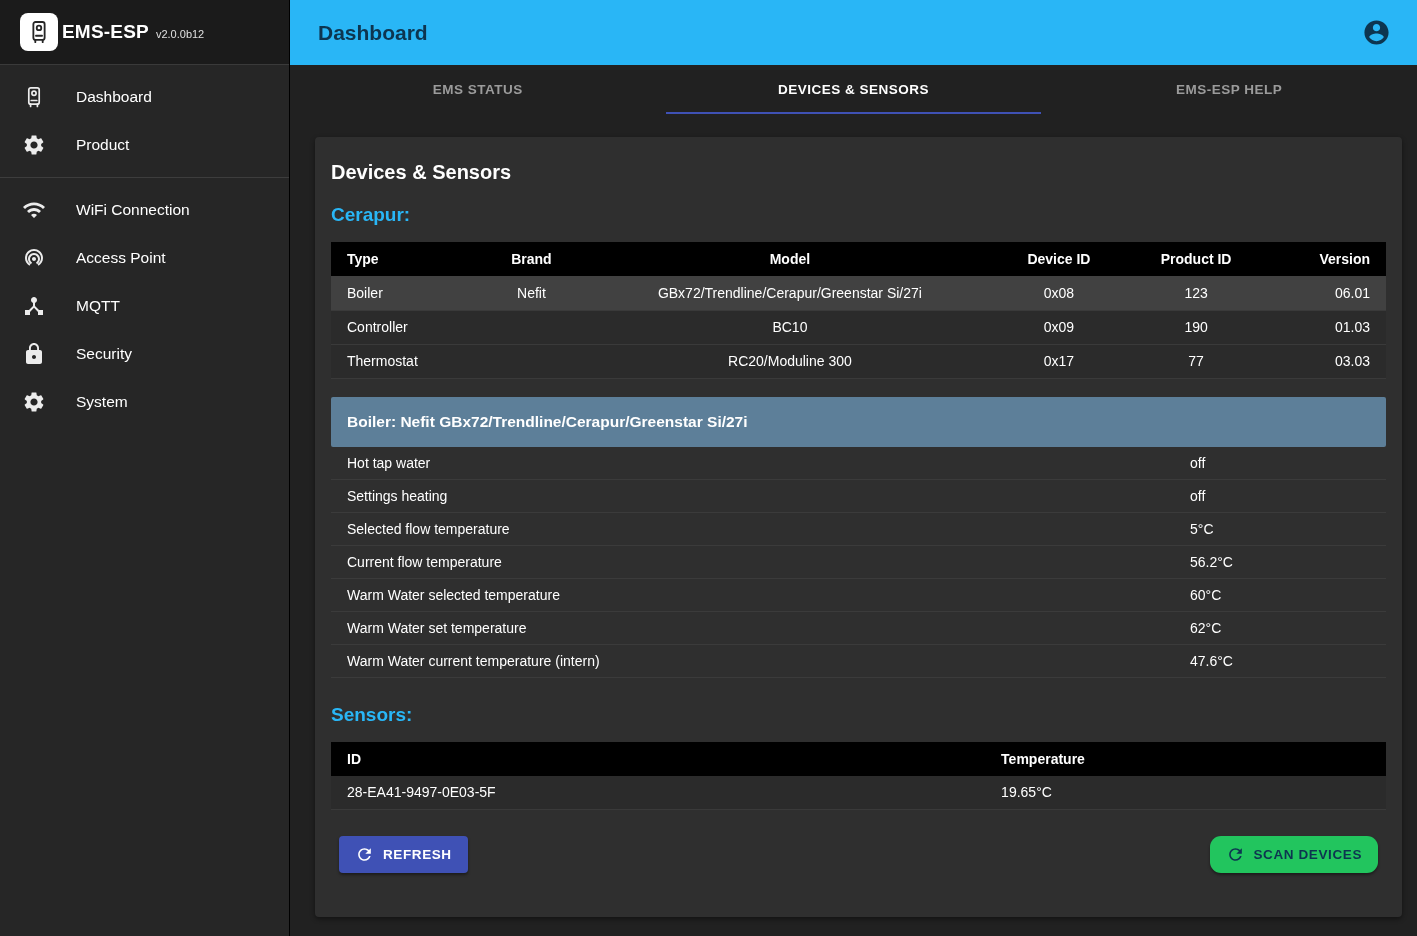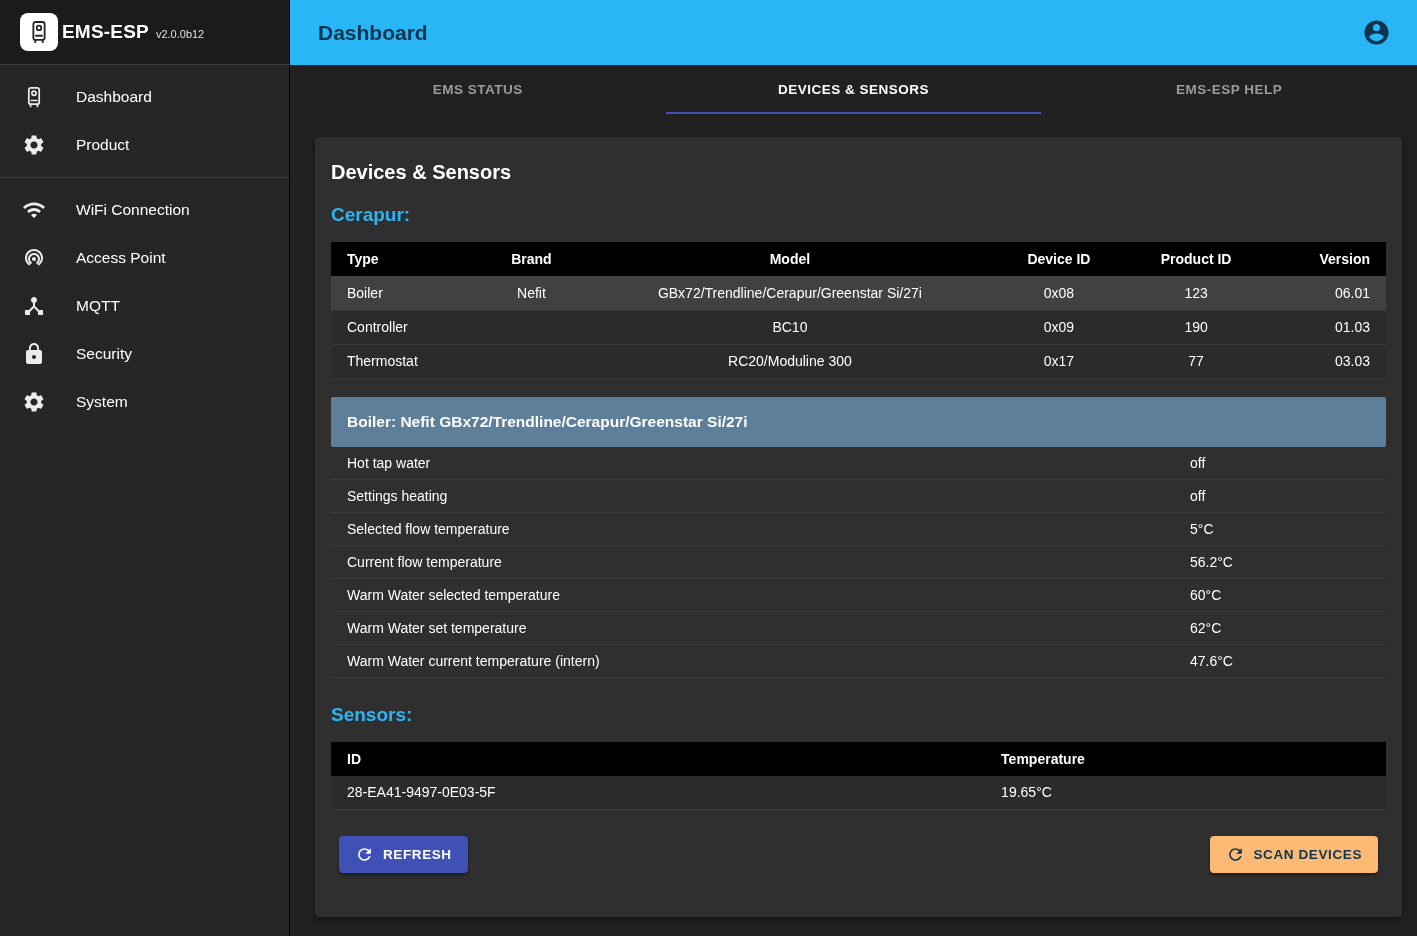--- a/index.html
+++ b/index.html
@@ -52,21 +52,21 @@
   .kv-row { display:flex; align-items:center; height:33px; border-bottom:1px solid #3b3b3b; padding:0 16px; font-size:14px; }
   .kv-label { flex:1; }
   .kv-value { width:180px; }
 
   .actions { margin-top:26px; display:flex; justify-content:space-between; align-items:center; padding:0 8px; }
   .btn { display:inline-flex; align-items:center; gap:9px; height:37px; padding:13px 16px; border:none; border-radius:4px;
          font-family:inherit; font-size:13.5px; font-weight:700; letter-spacing:0.6px; cursor:pointer;
          box-shadow:0 2px 3px rgba(0,0,0,0.4); }
   .btn svg { width:19px; height:19px; }
   .btn-refresh { background:#3f51b5; color:#fff; }
-  .btn-scan { background:#fdba74; color:#0d3550; }
+  .btn-scan { background:#22c55e; color:#0d3550;border-radius:11px; }
 </style>
 </head>
 <body>
 
 <div class="app">
 
   <aside class="sidebar">
     <div class="sidebar-header">
       <div class="logo">
         <svg viewBox="0 0 24 24" fill="none" stroke="currentColor" stroke-width="1.7" stroke-linecap="round">

